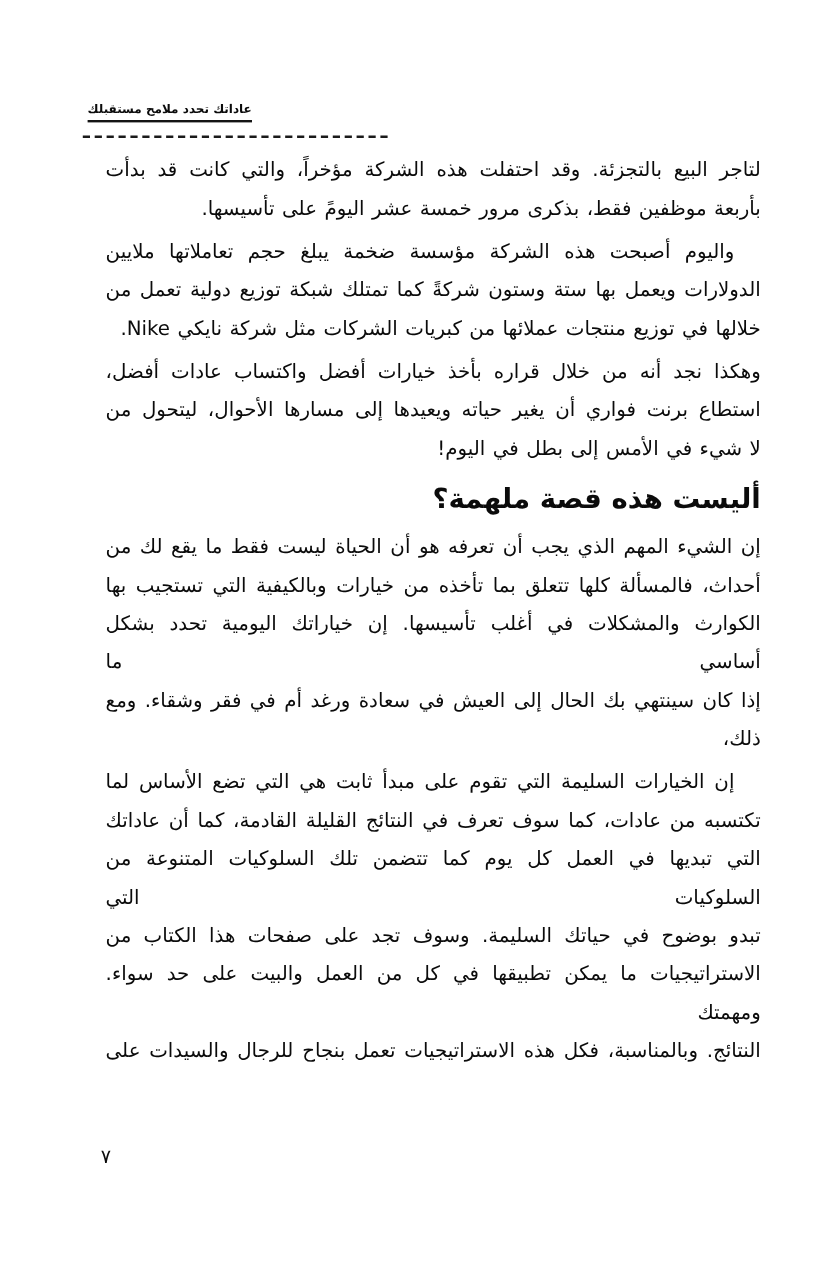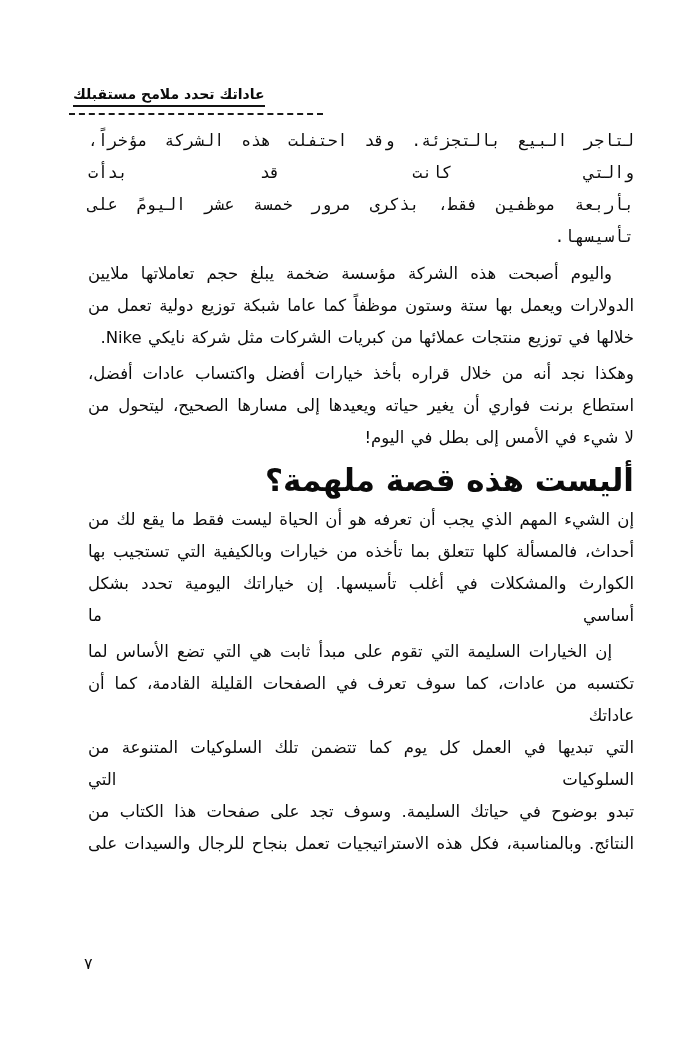--- a/index.html
+++ b/index.html
@@ -16,21 +16,21 @@
     position: absolute;
     inset: 0;
     background: #ffffff;
   }
   
   .running-head {
     position: absolute;
     top: 86px;
     left: 73px;
     direction: rtl;
-    font-size: 14px;
+    font-size: 10px;
     font-weight: bold;
     letter-spacing: 0;
     padding-bottom: 3px;
     border-bottom: 2px solid #141414;
     white-space: nowrap;
   }
   .running-head-dashes {
     position: absolute;
     top: 113px;
     left: 69px;
@@ -40,32 +40,32 @@
   }
   
   .body-text {
     position: absolute;
     top: 126px;
     right: 64px;
     width: 546px;
     direction: rtl;
   }
   .paragraph { margin: 4px 0 0 0; }
-  .paragraph:first-child { margin-top: 0; font-family: Liberation Mono, monospace; }
+  .paragraph:first-child { margin-top: 0; }
   .text-line {
     font-size: 16.5px;
     line-height: 32px;
     text-align: justify;
     text-align-last: justify;
     word-spacing: 1px;
   }
   .text-line.last-line { text-align-last: right; }
   .indent-first > .text-line:first-child { padding-right: 22px; }
   .section-heading {
-    font-size: 31px;
+    font-size: 23px;
     font-weight: bold;
     text-align: right;
     line-height: 30px;
     margin: 11px 0 9px 0;
     letter-spacing: -0.5px;
   }
   
   .page-number {
     position: absolute;
     top: 954px;
@@ -82,38 +82,40 @@
   <div class="running-head">عاداتك تحدد ملامح مستقبلك</div>
   <div class="running-head-dashes"></div>
 
   <div class="body-text">
       <div class="paragraph">
         <div class="text-line">لتاجر البيع بالتجزئة. وقد احتفلت هذه الشركة مؤخراً، والتي كانت قد بدأت</div>
         <div class="text-line last-line">بأربعة موظفين فقط، بذكرى مرور خمسة عشر اليومً على تأسيسها.</div>
       </div>
       <div class="paragraph indent-first">
         <div class="text-line">واليوم أصبحت هذه الشركة مؤسسة ضخمة يبلغ حجم تعاملاتها ملايين</div>
-        <div class="text-line">الدولارات ويعمل بها ستة وستون موظفاً كما عاما شبكة توزيع دولية تعمل من</div>
+        <div class="text-line">الدولارات ويعمل بها ستة وستون شركةً كما تمتلك شبكة توزيع دولية تعمل من</div>
         <div class="text-line last-line">خلالها في توزيع منتجات عملائها من كبريات الشركات مثل شركة نايكي Nike.</div>
       </div>
       <div class="paragraph">
         <div class="text-line">وهكذا نجد أنه من خلال قراره بأخذ خيارات أفضل واكتساب عادات أفضل،</div>
-        <div class="text-line">استطاع برنت فواري أن يغير حياته ويعيدها إلى مسارها الصحيح، ليتحول من</div>
+        <div class="text-line">استطاع برنت فواري أن يغير حياته ويعيدها إلى مسارها الأحوال، ليتحول من</div>
         <div class="text-line last-line">لا شيء في الأمس إلى بطل في اليوم!</div>
       </div>
       <div class="section-heading">أليست هذه قصة ملهمة؟</div>
       <div class="paragraph">
         <div class="text-line">إن الشيء المهم الذي يجب أن تعرفه هو أن الحياة ليست فقط ما يقع لك من</div>
         <div class="text-line">أحداث، فالمسألة كلها تتعلق بما تأخذه من خيارات وبالكيفية التي تستجيب بها</div>
         <div class="text-line">الكوارث والمشكلات في أغلب تأسيسها. إن خياراتك اليومية تحدد بشكل أساسي ما</div>
+        <div class="text-line">إذا كان سينتهي بك الحال إلى العيش في سعادة ورغد أم في فقر وشقاء. ومع ذلك،</div>
       </div>
       <div class="paragraph indent-first">
         <div class="text-line">إن الخيارات السليمة التي تقوم على مبدأ ثابت هي التي تضع الأساس لما</div>
-        <div class="text-line">تكتسبه من عادات، كما سوف تعرف في الصفحات القليلة القادمة، كما أن عاداتك</div>
+        <div class="text-line">تكتسبه من عادات، كما سوف تعرف في النتائج القليلة القادمة، كما أن عاداتك</div>
         <div class="text-line">التي تبديها في العمل كل يوم كما تتضمن تلك السلوكيات المتنوعة من السلوكيات التي</div>
         <div class="text-line">تبدو بوضوح في حياتك السليمة. وسوف تجد على صفحات هذا الكتاب من</div>
+        <div class="text-line">الاستراتيجيات ما يمكن تطبيقها في كل من العمل والبيت على حد سواء. ومهمتك</div>
         <div class="text-line">النتائج. وبالمناسبة، فكل هذه الاستراتيجيات تعمل بنجاح للرجال والسيدات على</div>
       </div>
     </div>
 
   <div class="page-number">٧</div>
 
 </div>
 
 </body></html>

